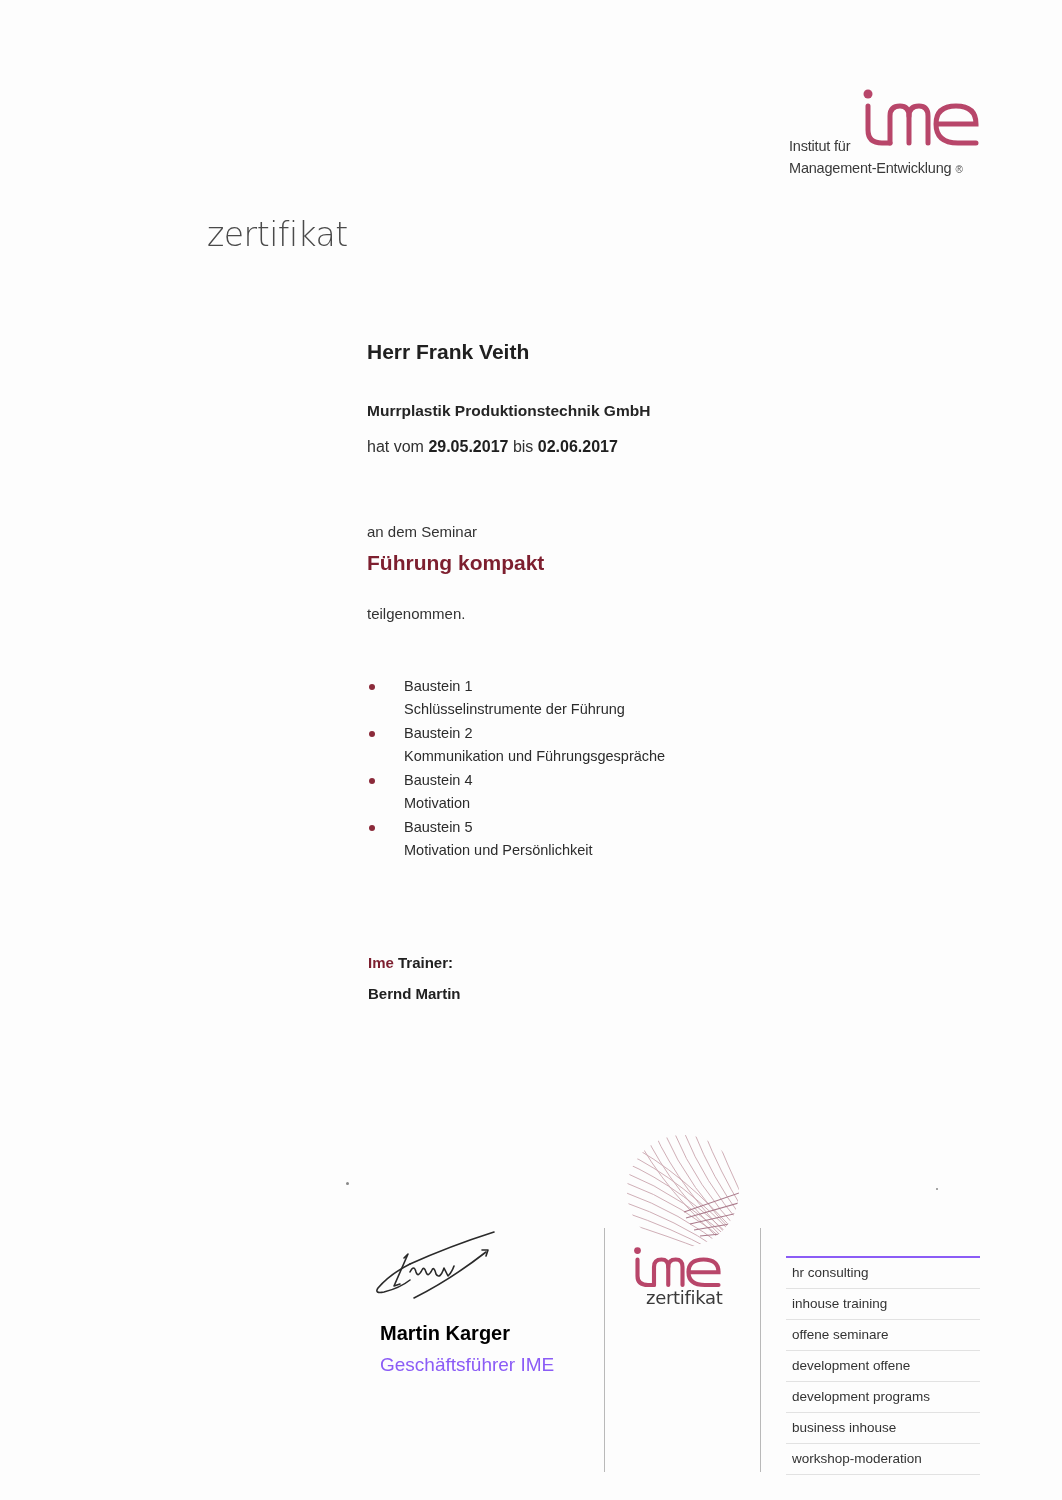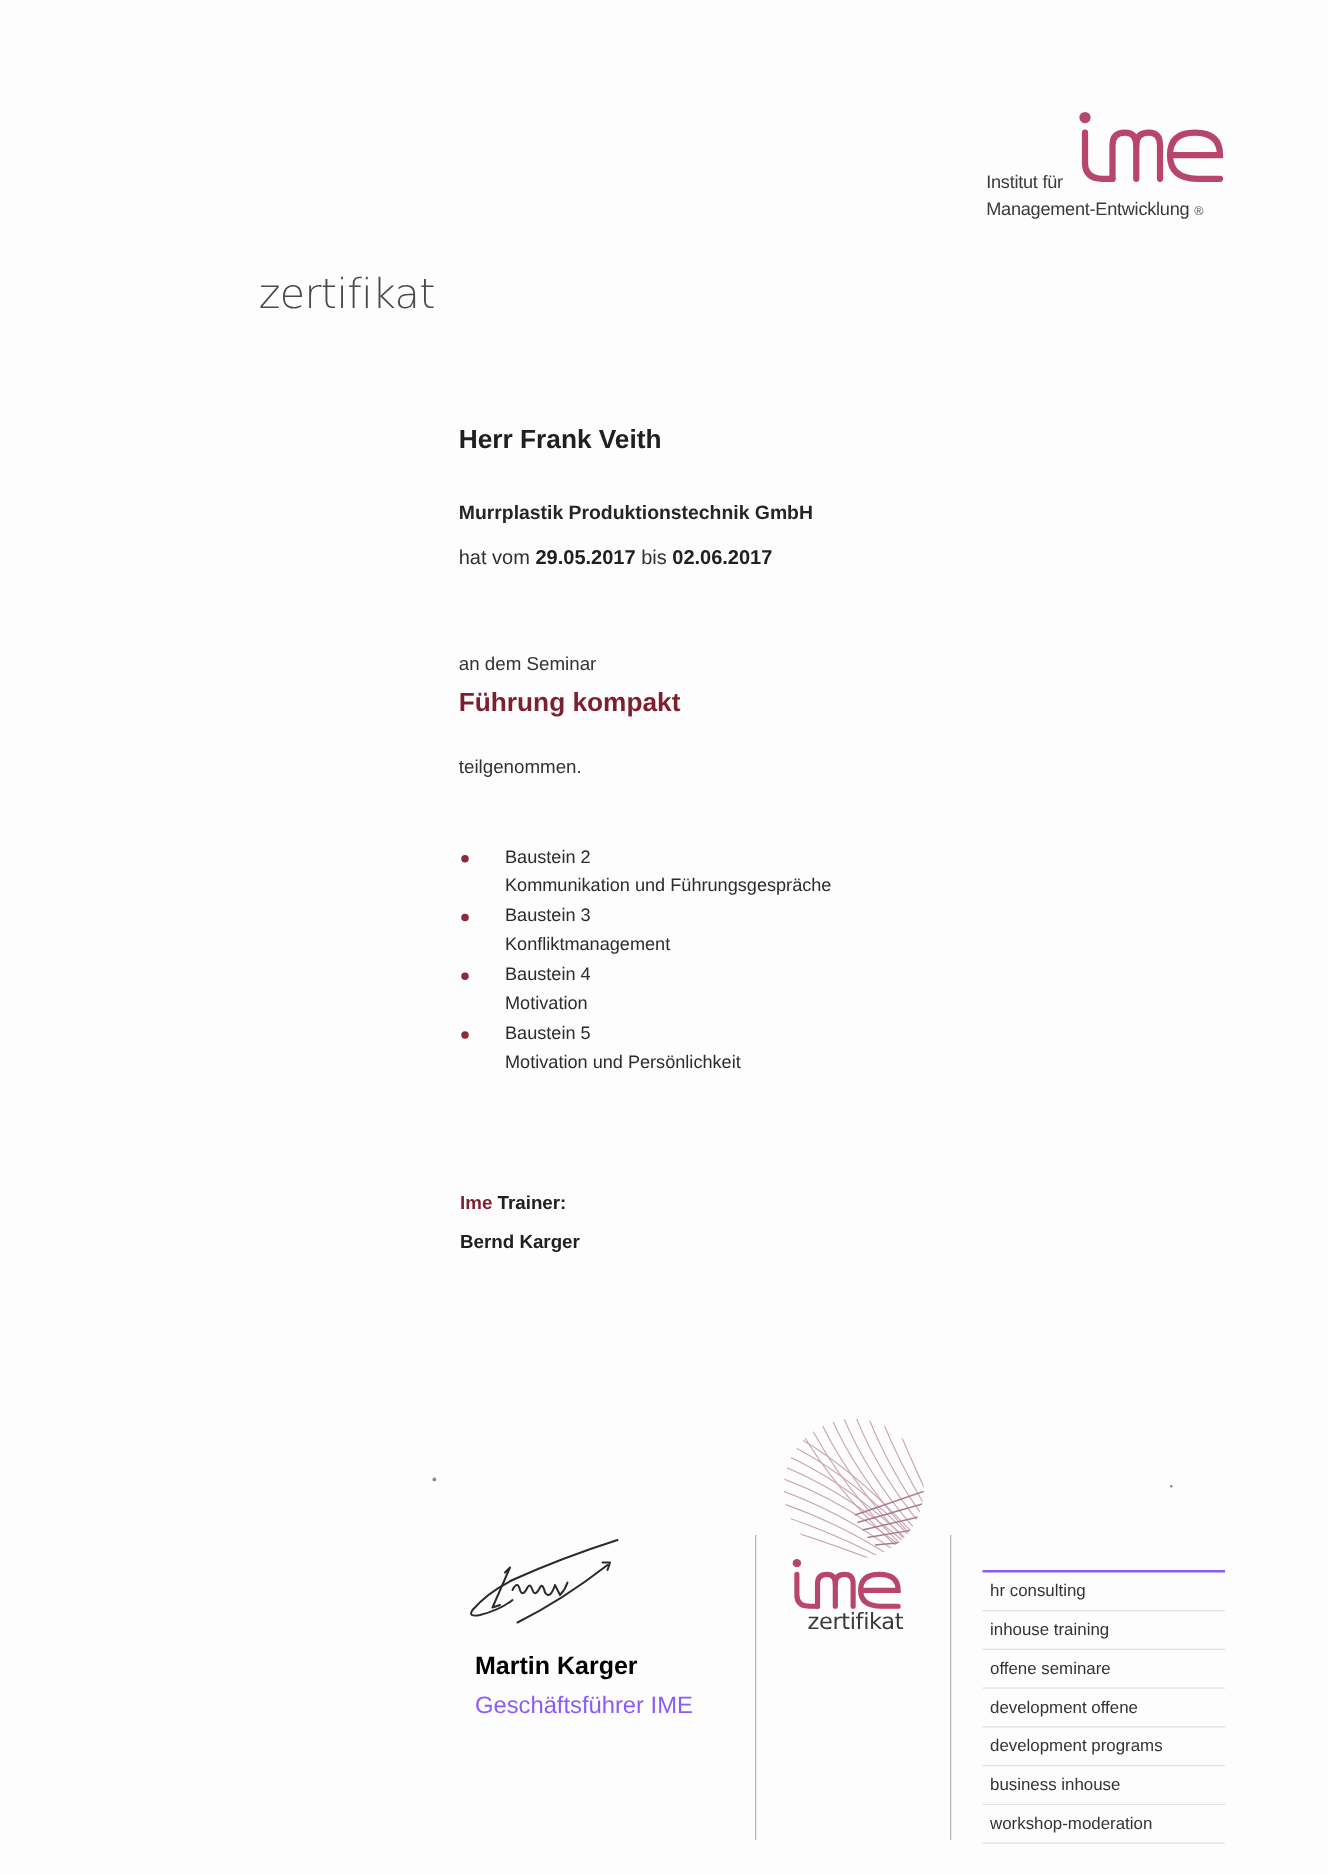--- a/index.html
+++ b/index.html
@@ -203,42 +203,42 @@
     <span>bis</span>
     <b>02.06.2017</b>
   </div>
   <div class="seminar-intro">an dem Seminar</div>
   <div class="seminar-title">Führung kompakt</div>
   <div class="participated">teilgenommen.</div>
 
   <ul class="modules">
     <li>
       <span class="bullet"></span>
-      <span class="m-name">Baustein 2</span>
-      <span class="m-desc">Kommunikation und Führungsgespräche</span>
+      <span class="m-name">Baustein 1</span>
+      <span class="m-desc">Schlüsselinstrumente der Führung</span>
     </li>
     <li>
       <span class="bullet"></span>
-      <span class="m-name">Baustein 3</span>
-      <span class="m-desc">Konfliktmanagement</span>
+      <span class="m-name">Baustein 2</span>
+      <span class="m-desc">Kommunikation und Führungsgespräche</span>
     </li>
     <li>
       <span class="bullet"></span>
       <span class="m-name">Baustein 4</span>
       <span class="m-desc">Motivation</span>
     </li>
     <li>
       <span class="bullet"></span>
       <span class="m-name">Baustein 5</span>
       <span class="m-desc">Motivation und Persönlichkeit</span>
     </li>
   </ul>
 
   <div class="trainer-label"><span class="ime-word">Ime</span><span> Trainer:</span></div>
-  <div class="trainer-name">Bernd Karger</div>
+  <div class="trainer-name">Bernd Martin</div>
 </div>
 
 <svg class="abs signature" width="130" height="80" viewBox="0 0 130 80">
   <g fill="none" stroke="#2a2a2a" stroke-width="1.6" stroke-linecap="round" stroke-linejoin="round">
     <path d="M124 4 Q80 18 40 36"></path>
     <path d="M40 36 Q20 46 8 60 Q4 66 14 64 Q30 60 40 52"></path>
     <path d="M34 30 L38 26 L24 58 L30 56"></path>
     <path d="M40 44 Q44 36 46 44 Q48 50 52 42 Q54 38 56 44 Q58 50 62 42 Q64 38 66 46 Q70 52 74 40 L78 48 Q82 44 84 38"></path>
     <path d="M44 70 Q80 52 116 24"></path>
     <path d="M112 22 L118 22 L116 28"></path>

